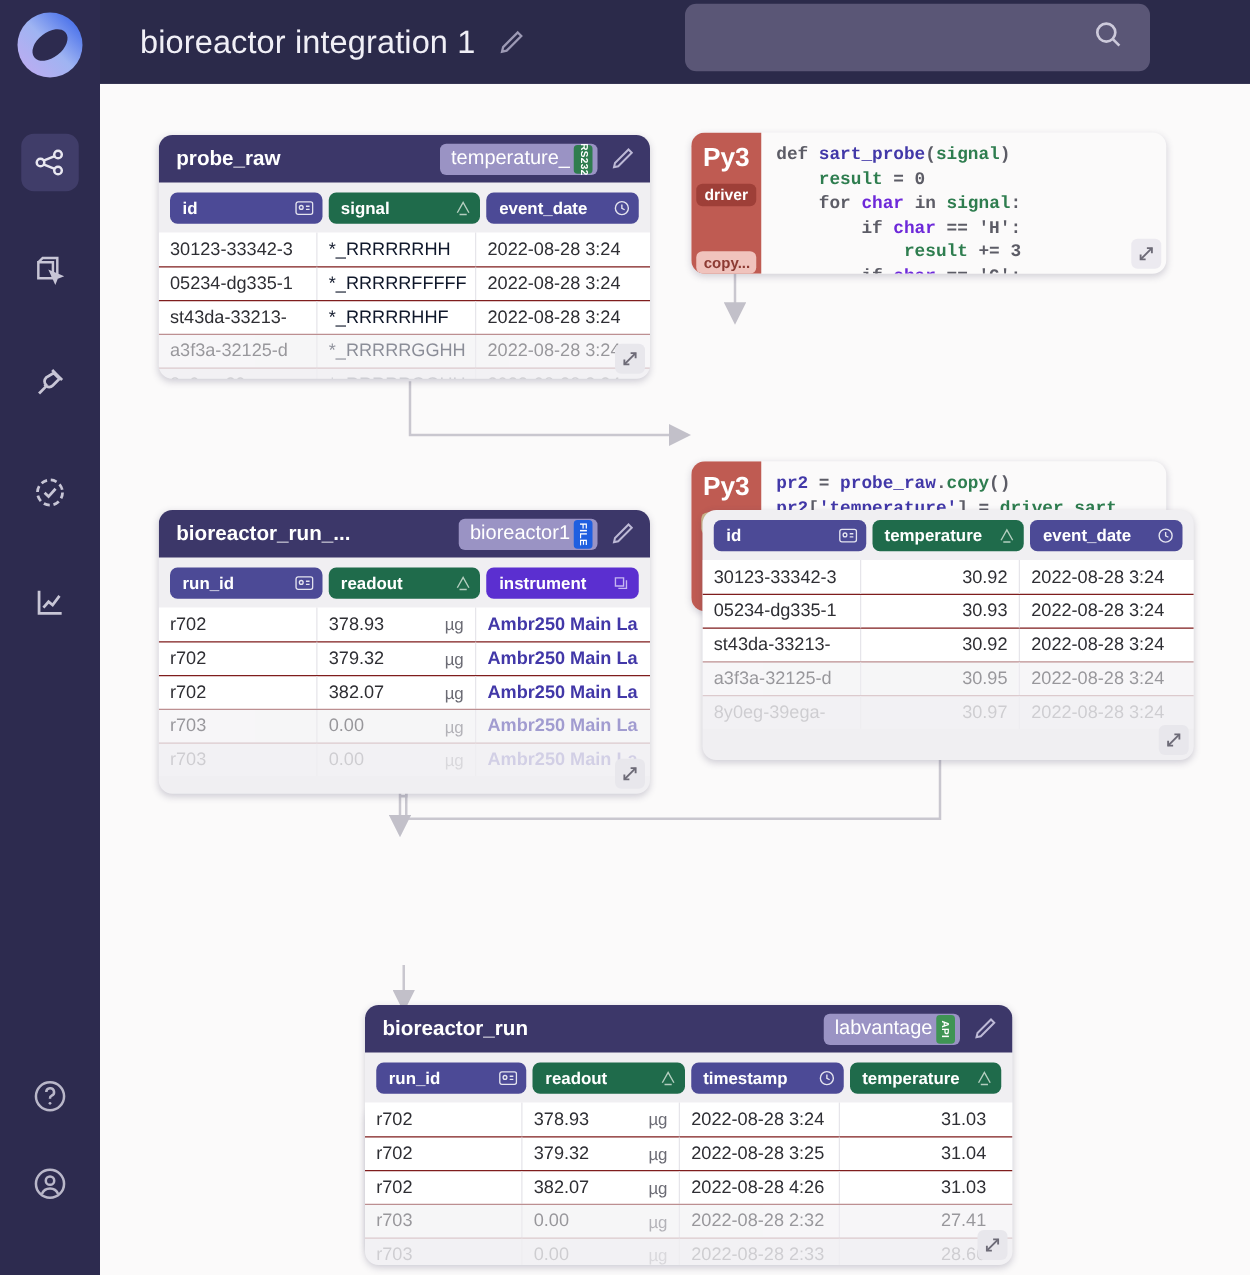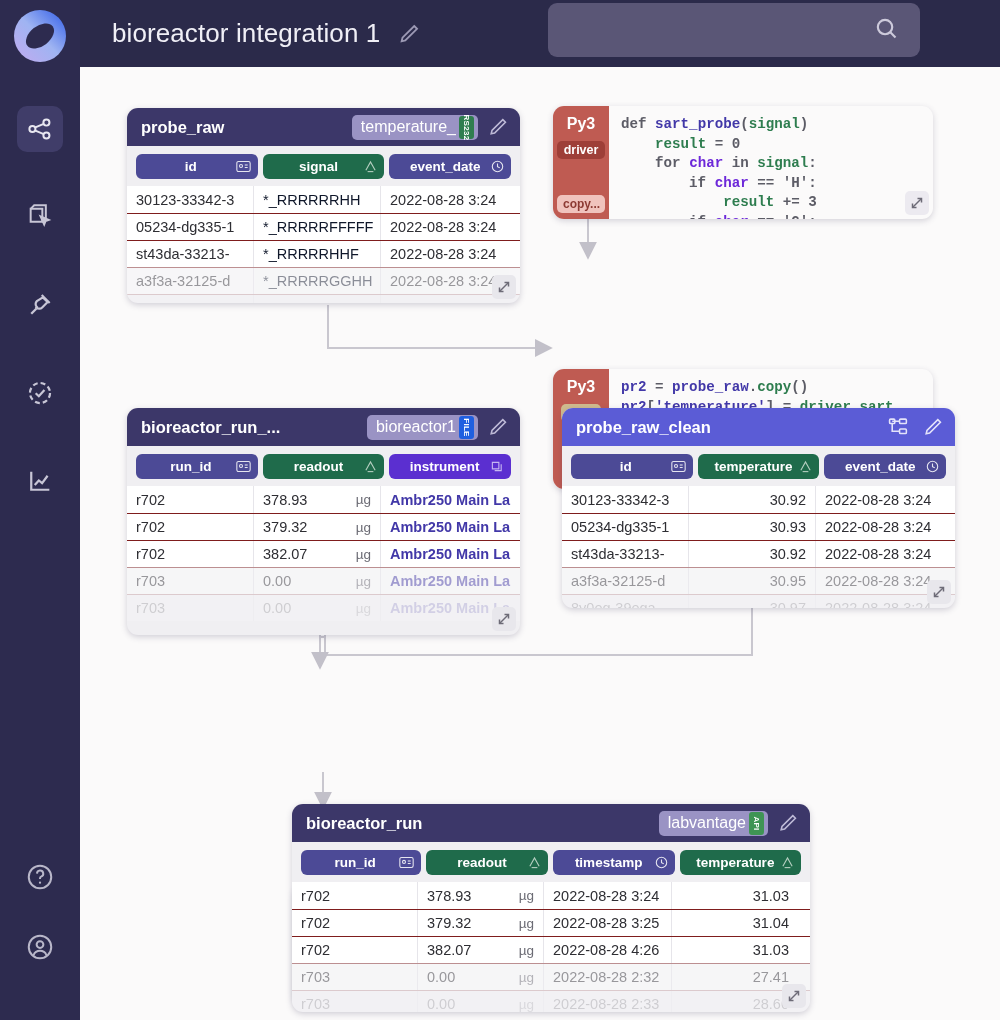--- a/index.html
+++ b/index.html
@@ -90,21 +90,21 @@
   }
   .head-icon { cursor:pointer; display:flex; align-items:center; flex:0 0 auto; }
 
   .tbl-body { padding:8px 0 0 0; position:relative; }
   .col-row { display:flex; padding:0 9px; gap:5px; }
   .col {
     height:25px; border-radius:6px; display:flex; align-items:center;
     padding:0 7px 0 10px; color:#fff; font-size:13.5px; font-weight:bold;
     overflow:hidden;
   }
-  .col .cn { flex:1 1 auto; white-space:nowrap;text-align:center; }
+  .col .cn { flex:1 1 auto; white-space:nowrap; }
   .col .ci { flex:0 0 auto; opacity:.85; display:flex; align-items:center; }
   .c-blue   { background:#4c4a96; }
   .c-green  { background:#1f6b4b; }
   .c-violet { background:#5b2fd0; }
 
   .grid { margin-top:7px; }
   .grow { display:flex; height:27px; background:#fff; }
   .grow + .grow { border-top:1px solid #7f1d1d; }
   .gcell {
     display:flex; align-items:center; padding:0 9px;
@@ -129,21 +129,21 @@
   
   .code {
     display:flex; border-radius:11px; overflow:hidden;
     box-shadow:0 2px 6px rgba(60,55,90,.2);
     background:#fbfafa; position:relative;
   }
   .code-tab {
     width:56px; flex:0 0 56px; display:flex; flex-direction:column;
     align-items:center; padding-top:9px; gap:8px;
   }
-  .code-tab .lang { color:#fff; font-weight:bold; font-size:16px; }
+  .code-tab .lang { color:#fff; font-weight:bold; font-size:21px; }
   .code-tab .kind {
     border-radius:5px; padding:2px 7px; font-size:12.5px; font-weight:bold;
   }
   .code-tab .fname {
     border-radius:5px; padding:2px 6px; font-size:12px; font-weight:bold;
     max-width:48px; overflow:hidden; white-space:nowrap;
   }
   .py .code-tab { background:#bf5b52; }
   .py .kind.driver { background:#9e3f38; color:#fff; }
   .py .kind.map { background:#cfbb8f; color:#5e4f2c; }
@@ -513,38 +513,20 @@
     <div class="resize">
       <svg width="14" height="14" viewBox="0 0 14 14" fill="none" stroke="#6d6b77" stroke-width="1.5">
         <line x1="2.5" y1="11.5" x2="11.5" y2="2.5"></line>
         <polyline points="7.5,2.5 11.5,2.5 11.5,6.5"></polyline>
           <polyline points="6.5,11.5 2.5,11.5 2.5,7.5"></polyline>
       </svg>
     </div>
   </div>
 
   <div class="node tbl" style="left:482px; top:341px; width:393px; height:200px;">
-    <div class="tbl-head" style="background:#5b5cd6;">
-      <span class="tname">probe_raw_clean</span>
-      <span class="spacer"></span>
-      <span class="head-icon" style="margin-right:4px;">
-        <svg width="21" height="21" viewBox="0 0 20 20" fill="none" stroke="#e3e2fa" stroke-width="1.5">
-          <rect x="1.5" y="2" width="5" height="4.2" rx="1"></rect>
-          <rect x="11" y="2" width="6.5" height="4.2" rx="1"></rect>
-          <rect x="11" y="11.5" width="6.5" height="4.2" rx="1"></rect>
-          <path d="M4 6.2v7.4h7"></path>
-            <path d="M4 4.1h7"></path>
-        </svg>
-      </span>
-      <span class="head-icon">
-        <svg width="24" height="24" viewBox="0 0 24 24" fill="none" stroke="#e3e2fa" stroke-width="1.6">
-          <path d="M16.8 4.6l2.6 2.6L8.6 18l-3.4.8.8-3.4z"></path>
-        </svg>
-      </span>
-    </div>
     <div class="tbl-body">
       <div class="col-row">
         <div class="col c-blue" style="width:125px;">
           <span class="cn">id</span>
           <span class="ci">
             <svg width="15" height="13" viewBox="0 0 18 14" fill="none" stroke="#fff" stroke-width="1.3">
               <rect x="1" y="1" width="16" height="12" rx="2"></rect>
                 <circle cx="6" cy="6.3" r="1.8"></circle>
               <line x1="10.5" y1="5.2" x2="14" y2="5.2"></line>
                 <line x1="10.5" y1="8.2" x2="14" y2="8.2"></line>

